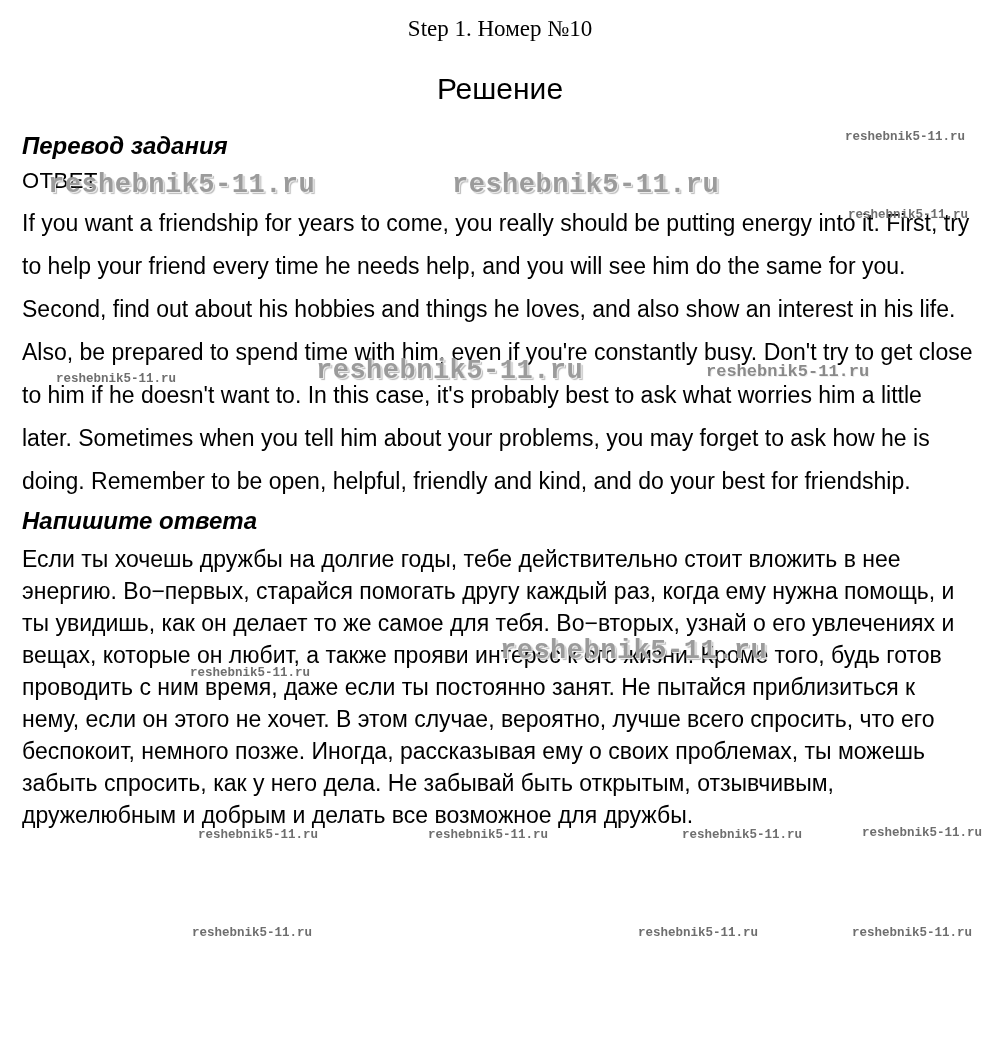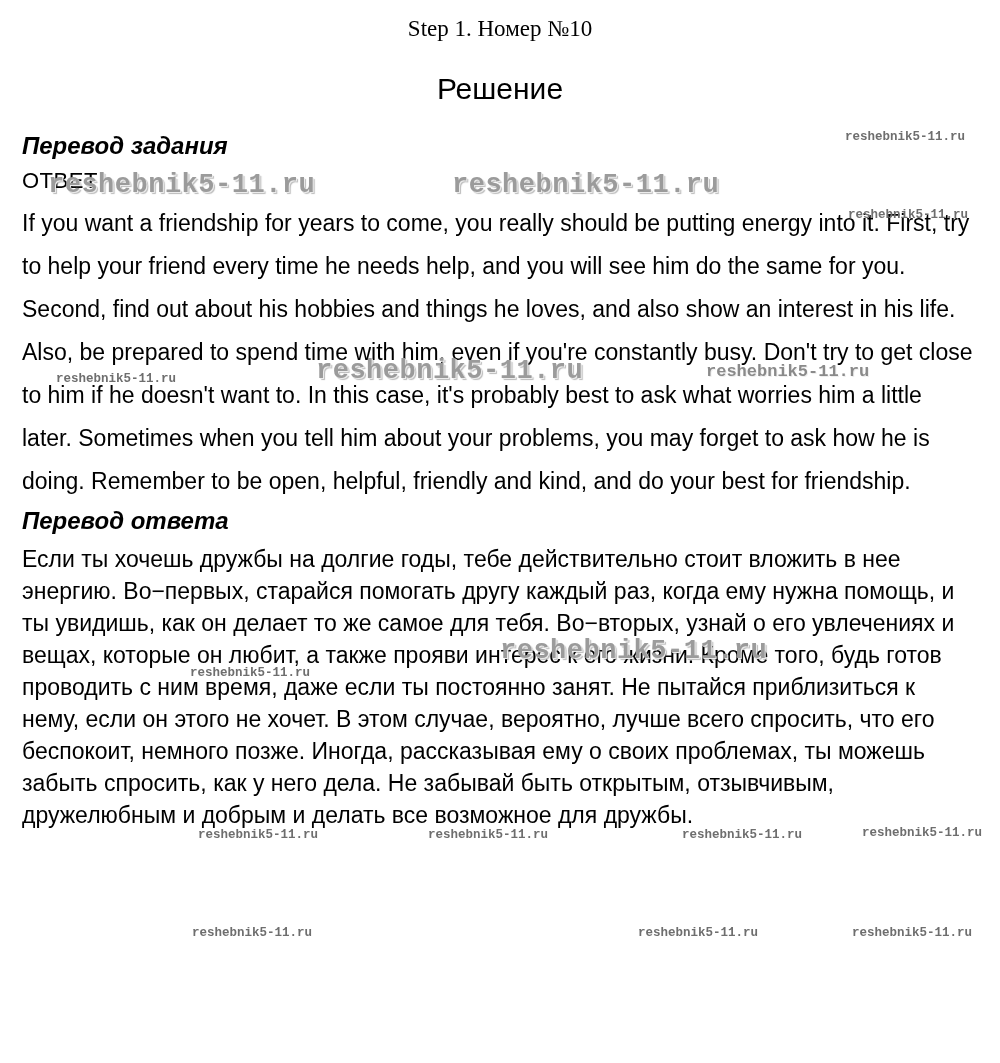--- a/index.html
+++ b/index.html
@@ -123,21 +123,21 @@
 
   <div class="solution-heading">Решение</div>
 
   <h2 class="section-heading">Перевод задания</h2>
 
 
   <h2 class="section-heading answer-heading">ОТВЕТ</h2>
 
   <p class="body-par en">If you want a friendship for years to come, you really should be putting energy into it. First, try to help your friend every time he needs help, and you will see him do the same for you. Second, find out about his hobbies and things he loves, and also show an interest in his life. Also, be prepared to spend time with him, even if you're constantly busy. Don't try to get close to him if he doesn't want to. In this case, it's probably best to ask what worries him a little later. Sometimes when you tell him about your problems, you may forget to ask how he is doing. Remember to be open, helpful, friendly and kind, and do your best for friendship.</p>
 
-  <h2 class="section-heading answer-translation">Перевод ответа</h2>
+  <h2 class="section-heading answer-translation">Напишите ответа</h2>
 
   <p class="body-par">Если ты хочешь дружбы на долгие годы, тебе действительно стоит вложить в нее энергию. Во−первых, старайся помогать другу каждый раз, когда ему нужна помощь, и ты увидишь, как он делает то же самое для тебя. Во−вторых, узнай о его увлечениях и вещах, которые он любит, а также прояви интерес к его жизни. Кроме того, будь готов проводить с ним время, даже если ты постоянно занят. Не пытайся приблизиться к нему, если он этого не хочет. В этом случае, вероятно, лучше всего спросить, что его беспокоит, немного позже. Иногда, рассказывая ему о своих проблемах, ты можешь забыть спросить, как у него дела. Не забывай быть открытым, отзывчивым, дружелюбным и добрым и делать все возможное для дружбы.</p>
 
   <span class="wm wm-small wm-a">reshebnik5-11.ru</span>
   <span class="wm wm-large wm-b">reshebnik5-11.ru</span>
   <span class="wm wm-large wm-c">reshebnik5-11.ru</span>
   <span class="wm wm-small wm-d">reshebnik5-11.ru</span>
   <span class="wm wm-small wm-e">reshebnik5-11.ru</span>
   <span class="wm wm-large wm-f">reshebnik5-11.ru</span>
   <span class="wm wm-med wm-g">reshebnik5-11.ru</span>

